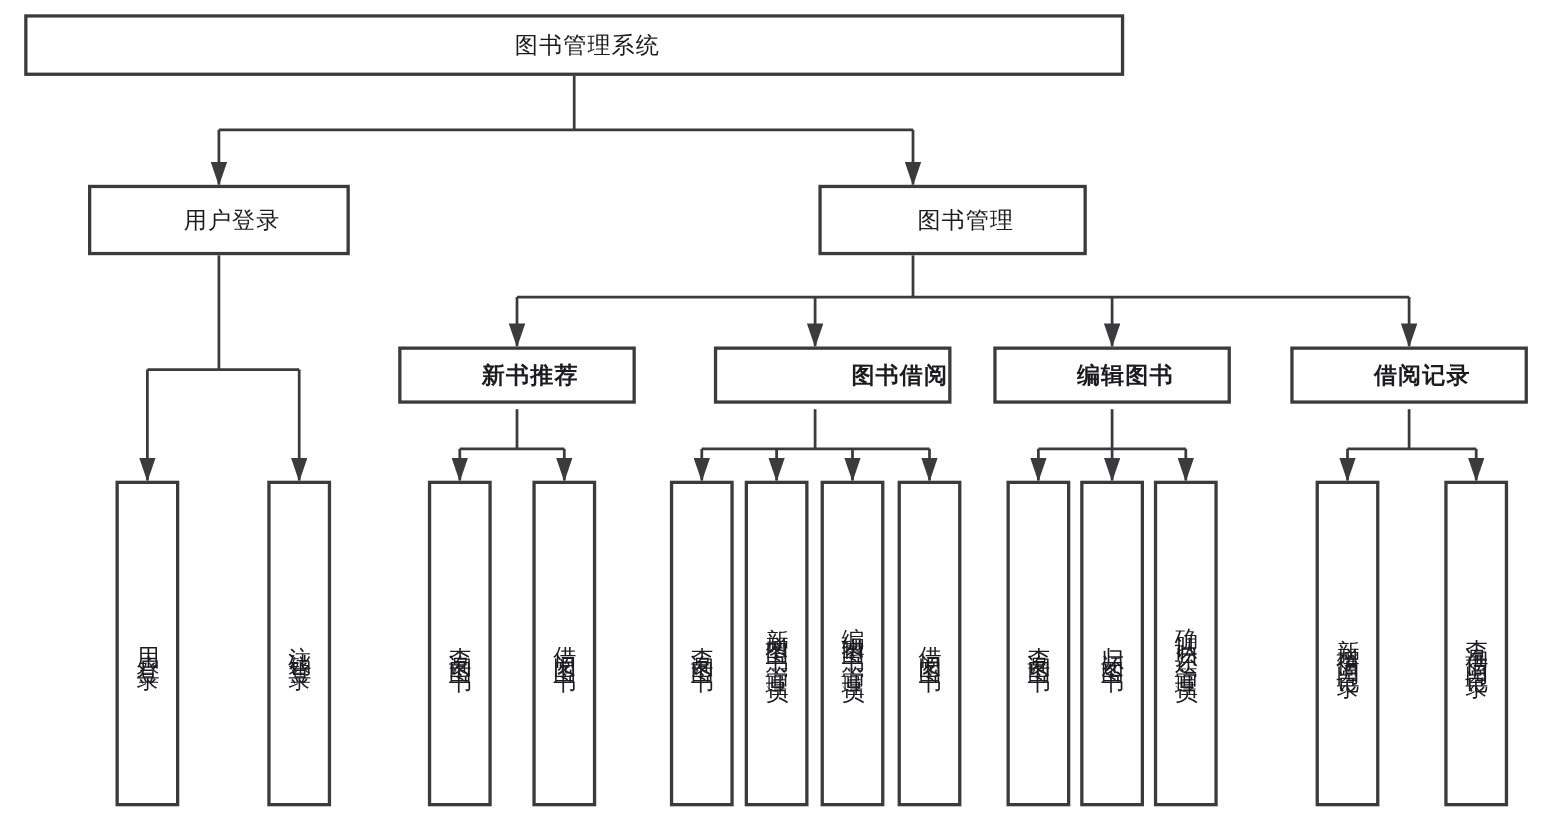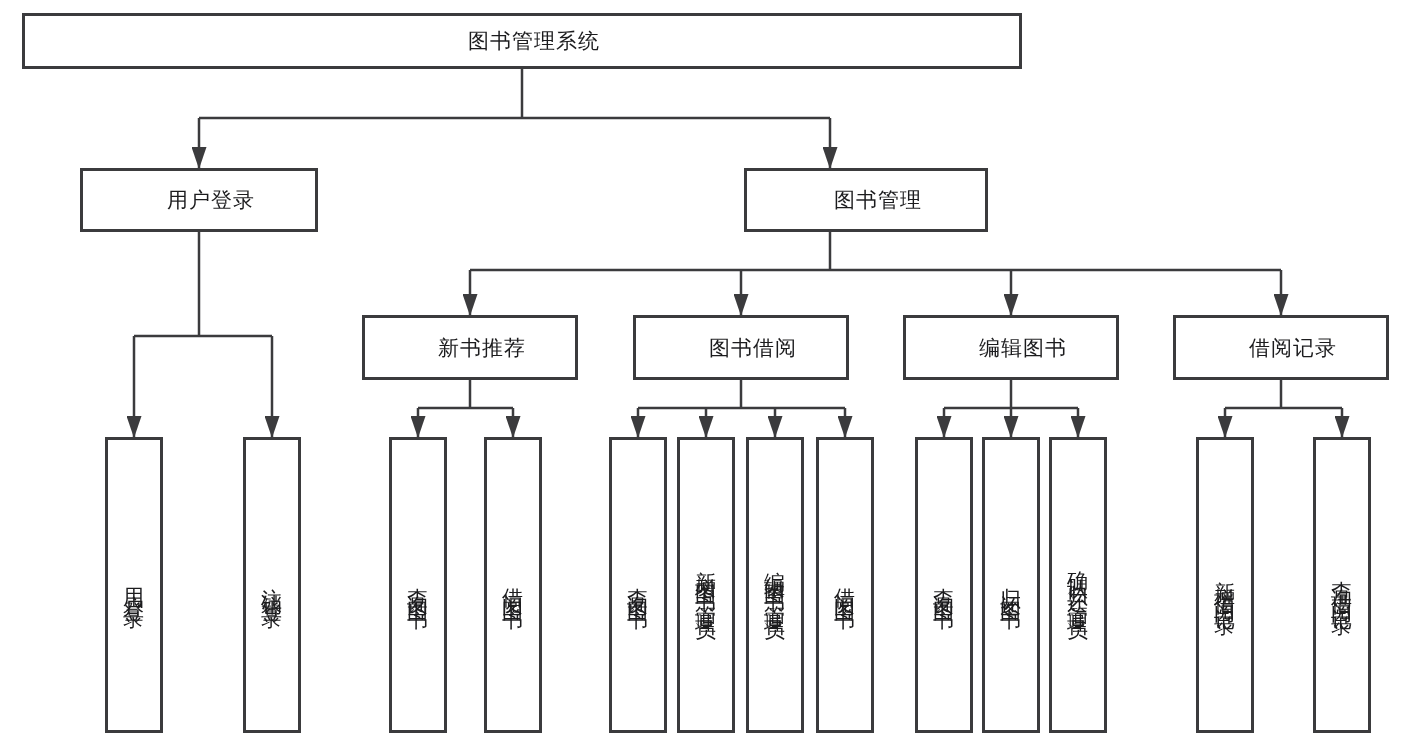--- a/index.html
+++ b/index.html
@@ -34,21 +34,21 @@
   }
   .h-node {
     font-size: 21px;
     letter-spacing: 1px;
     padding-left: 24px;
   }
   .root-node {
     left: 22px; top: 13px; width: 1000px; height: 56px;
   }
   .lvl2 { height: 64px; top: 168px; }
-  .lvl3 { width: 216px; height: 65px; top: 315px; }
+  .lvl3 { width: 216px; height: 52px; top: 315px; font-weight: bold; }
   .leaf {
     top: 437px; width: 58px; height: 296px;
   }
   .leaf span {
     writing-mode: vertical-rl;
     text-orientation: mixed;
     font-size: 21px;
     line-height: 1;
     letter-spacing: 7px;
     white-space: nowrap;
@@ -140,21 +140,21 @@
   <div class="box h-node lvl2" style="left:80px; width:238px;">
     <span>用户登录</span>
   </div>
   <div class="box h-node lvl2" style="left:712px; width:244px;margin-left:32px;">
     <span>图书管理</span>
   </div>
 
   <div class="box h-node lvl3" style="left:362px;">
     <span>新书推荐</span>
   </div>
-  <div class="box h-node lvl3" style="left:633px;">
+  <div class="box h-node lvl3" style="left:649px;justify-content:flex-end;">
     <span>图书借阅</span>
   </div>
   <div class="box h-node lvl3" style="left:903px;">
     <span>编辑图书</span>
   </div>
   <div class="box h-node lvl3" style="left:1173px;">
     <span>借阅记录</span>
   </div>
 
   <div class="box leaf" style="left:105px;">

